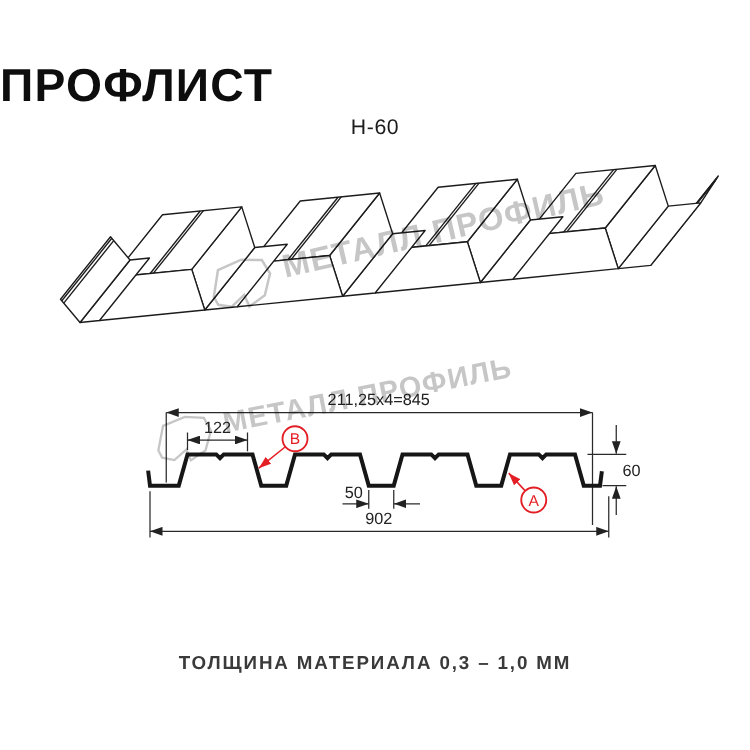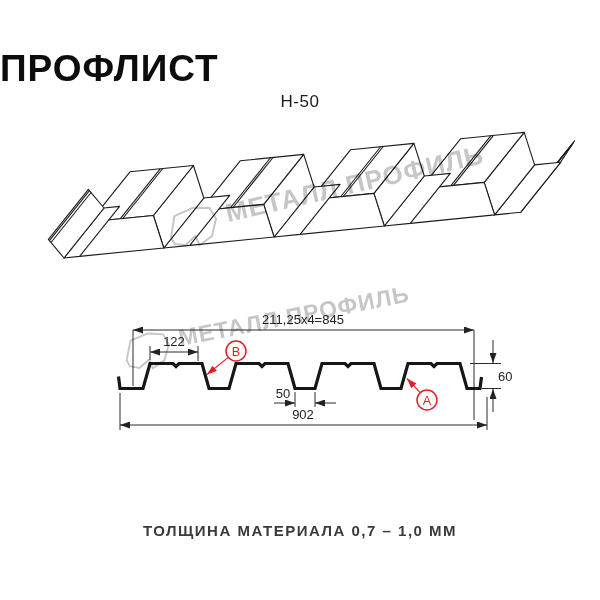--- a/index.html
+++ b/index.html
@@ -24,21 +24,21 @@
   #wm2 .wmtext{font-size:23px;letter-spacing:1px;}
   #svgcs text{font-family:"Liberation Sans",sans-serif;font-size:13px;fill:#222;}
   #svgcs text.red{fill:#e31e24;font-size:12.5px;}
 </style>
 </head>
 <body>
 
 <div class="stage">
 
   <div class="title">ПРОФЛИСТ</div>
-  <div class="subtitle">Н-50</div>
+  <div class="subtitle">Н-60</div>
 
   <svg id="svg3d" class="layer" width="558" height="192" viewBox="0 0 558 192">
     <g id="g3d" fill="#ffffff" stroke="#1c1c1c" stroke-width="1.1" stroke-linejoin="round">
         <polygon points="498.6,94.3 512.6,72.8 552.6,22.8 538.6,44.3"></polygon>
         <line x1="511.56" y1="74.39600000000002" x2="551.56" y2="24.396000000000015" fill="none"></line>
         <line x1="510" y1="76.792" x2="550" y2="26.792" fill="none"></line>
         <polygon points="472.6,96.9 498.6,94.3 538.6,44.3 512.6,46.9"></polygon>
         <polygon points="462.2,64.4 472.6,96.9 512.6,46.9 502.2,14.4"></polygon>
         <polygon points="398.7,70.7 462.2,64.4 502.2,14.4 438.7,20.7"></polygon>
         <line x1="428.88" y1="67.71200000000002" x2="468.88" y2="17.712000000000018" fill="none"></line>
@@ -130,14 +130,14 @@
     <text class="red" x="337" y="104.5" text-anchor="middle">А</text>
   </svg>
 
   <div class="wm" id="wm2">
     <svg width="48" height="40" viewBox="0 0 52 42">
       <path d="M2,26 L10,6 L30,2 L46,6 L50,18 L42,34 L28,40 L26,30 L14,37 L4,33 Z" fill="none" stroke="#c6c6c6" stroke-width="2"></path>
     </svg>
     <span class="wmtext">МЕТАЛЛ ПРОФИЛЬ</span>
   </div>
 
-  <div class="footer">ТОЛЩИНА МАТЕРИАЛА 0,7 – 1,0 ММ</div>
+  <div class="footer">ТОЛЩИНА МАТЕРИАЛА 0,3 – 1,0 ММ</div>
 </div>
 
 </body></html>

